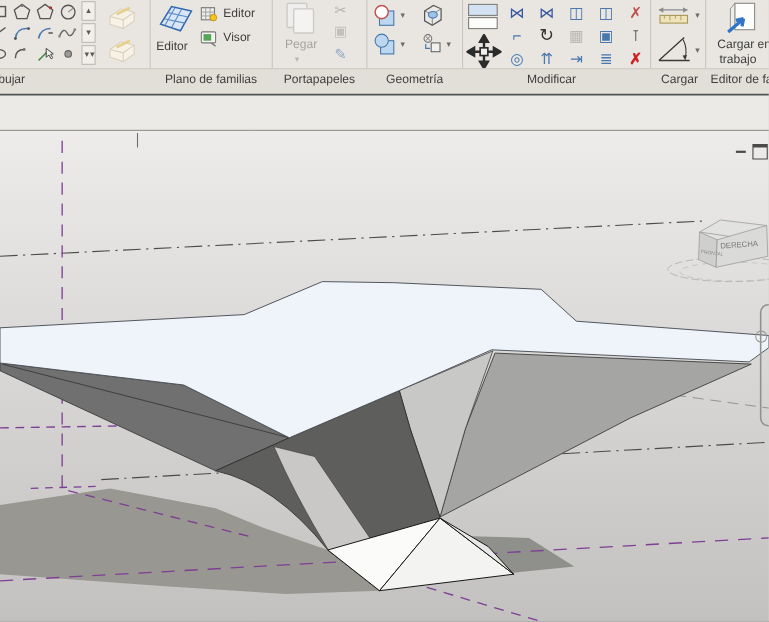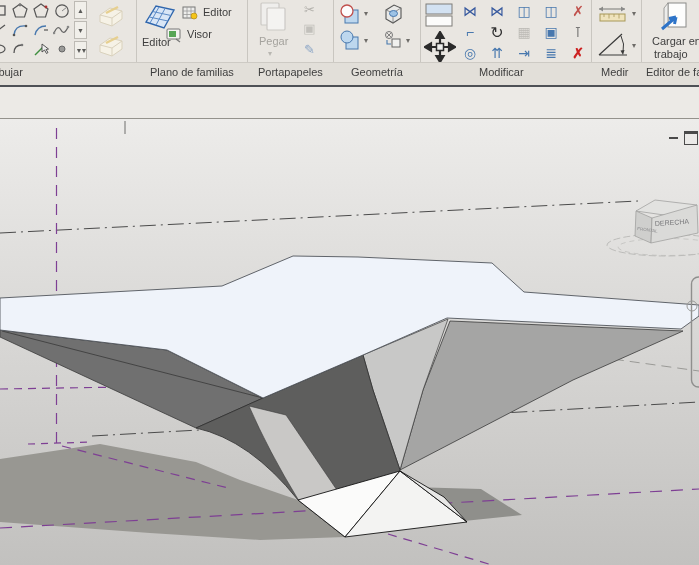--- a/index.html
+++ b/index.html
@@ -145,21 +145,21 @@
         <span class="btnlabel" style="left:2px;top:36px">Editor</span>
       </div>
       <div style="position:absolute;left:182px;top:5px">
         <svg width="16" height="16">
             <rect x="1" y="2" width="12" height="11" fill="#EDEDEB" stroke="#777"></rect>
             <path d="M1 6 h12 M1 9.5 h12 M5 2 v11 M9 2 v11" stroke="#999" stroke-width="0.8"></path>
             <circle cx="12" cy="11" r="3" fill="#F5C518" stroke="#B8901A" stroke-width="0.8"></circle>
           </svg>
         <span class="btnlabel" style="left:21px;top:1px">Editor</span>
       </div>
-      <div style="position:absolute;left:166px;top:27px">
+      <div style="position:absolute;left:182px;top:27px">
         <svg width="16" height="16">
             <rect x="1" y="2" width="13" height="10" rx="1" fill="#F3F3F1" stroke="#777"></rect>
             <rect x="3" y="4" width="7" height="6" fill="#57A657"></rect>
             <path d="M10 12 L14 15" stroke="#777" stroke-width="1.2"></path>
           </svg>
         <span class="btnlabel" style="left:21px;top:1px">Visor</span>
       </div>
     </div>
     <div class="pdiv" style="left:247px"></div>
 
@@ -276,21 +276,21 @@
         <span class="btnlabel" style="left:4px;top:47px">trabajo</span>
       </div>
     </div>
 
     <div id="labelstrip">
       <span class="plabel" style="left:-12px">Dibujar</span>
       <span class="plabel" style="left:150px">Plano de familias</span>
       <span class="plabel" style="left:258px">Portapapeles</span>
       <span class="plabel" style="left:351px">Geometría</span>
       <span class="plabel" style="left:479px">Modificar</span>
-      <span class="plabel" style="left:601px">Medir</span>
+      <span class="plabel" style="left:601px">Cargar</span>
       <span class="plabel" style="left:646px">Editor de familias</span>
     </div>
   </div>
 
   <div id="optionsbar"></div>
 
   <div id="canvas">
     <svg width="699" height="446" viewBox="0 119 699 446">
       <defs>
         <linearGradient id="bg" x1="0" y1="0" x2="0" y2="1">

